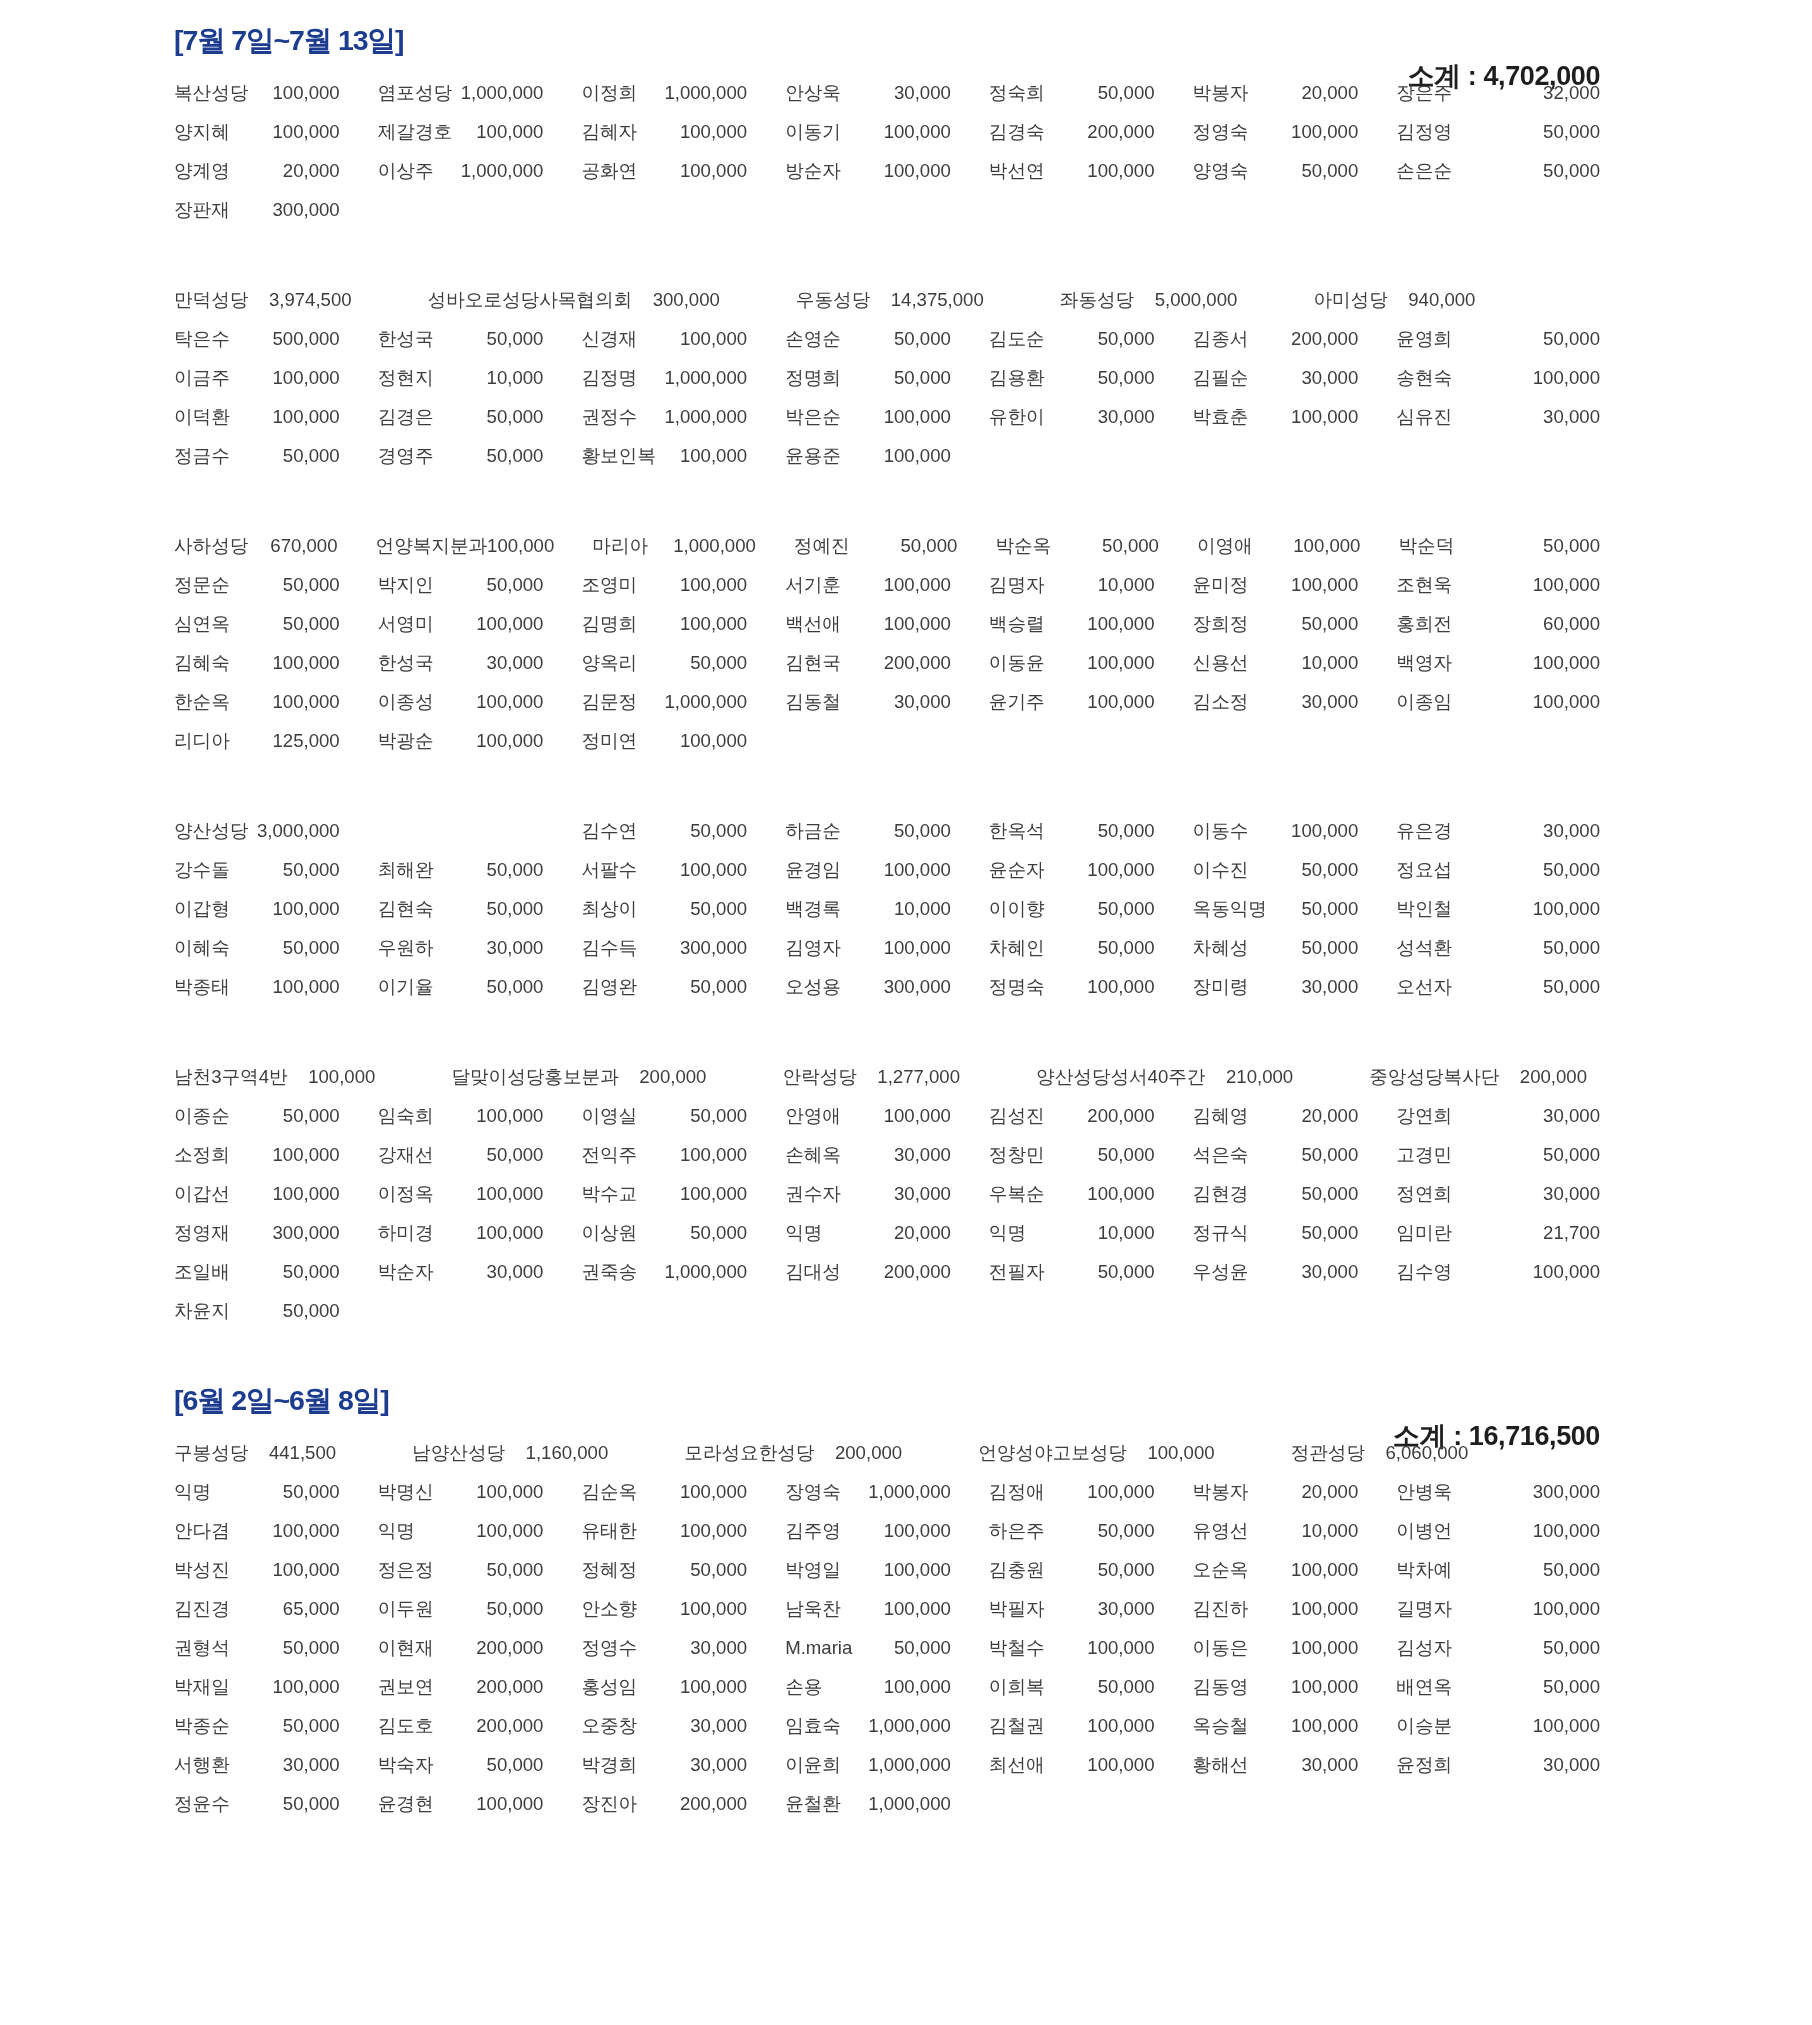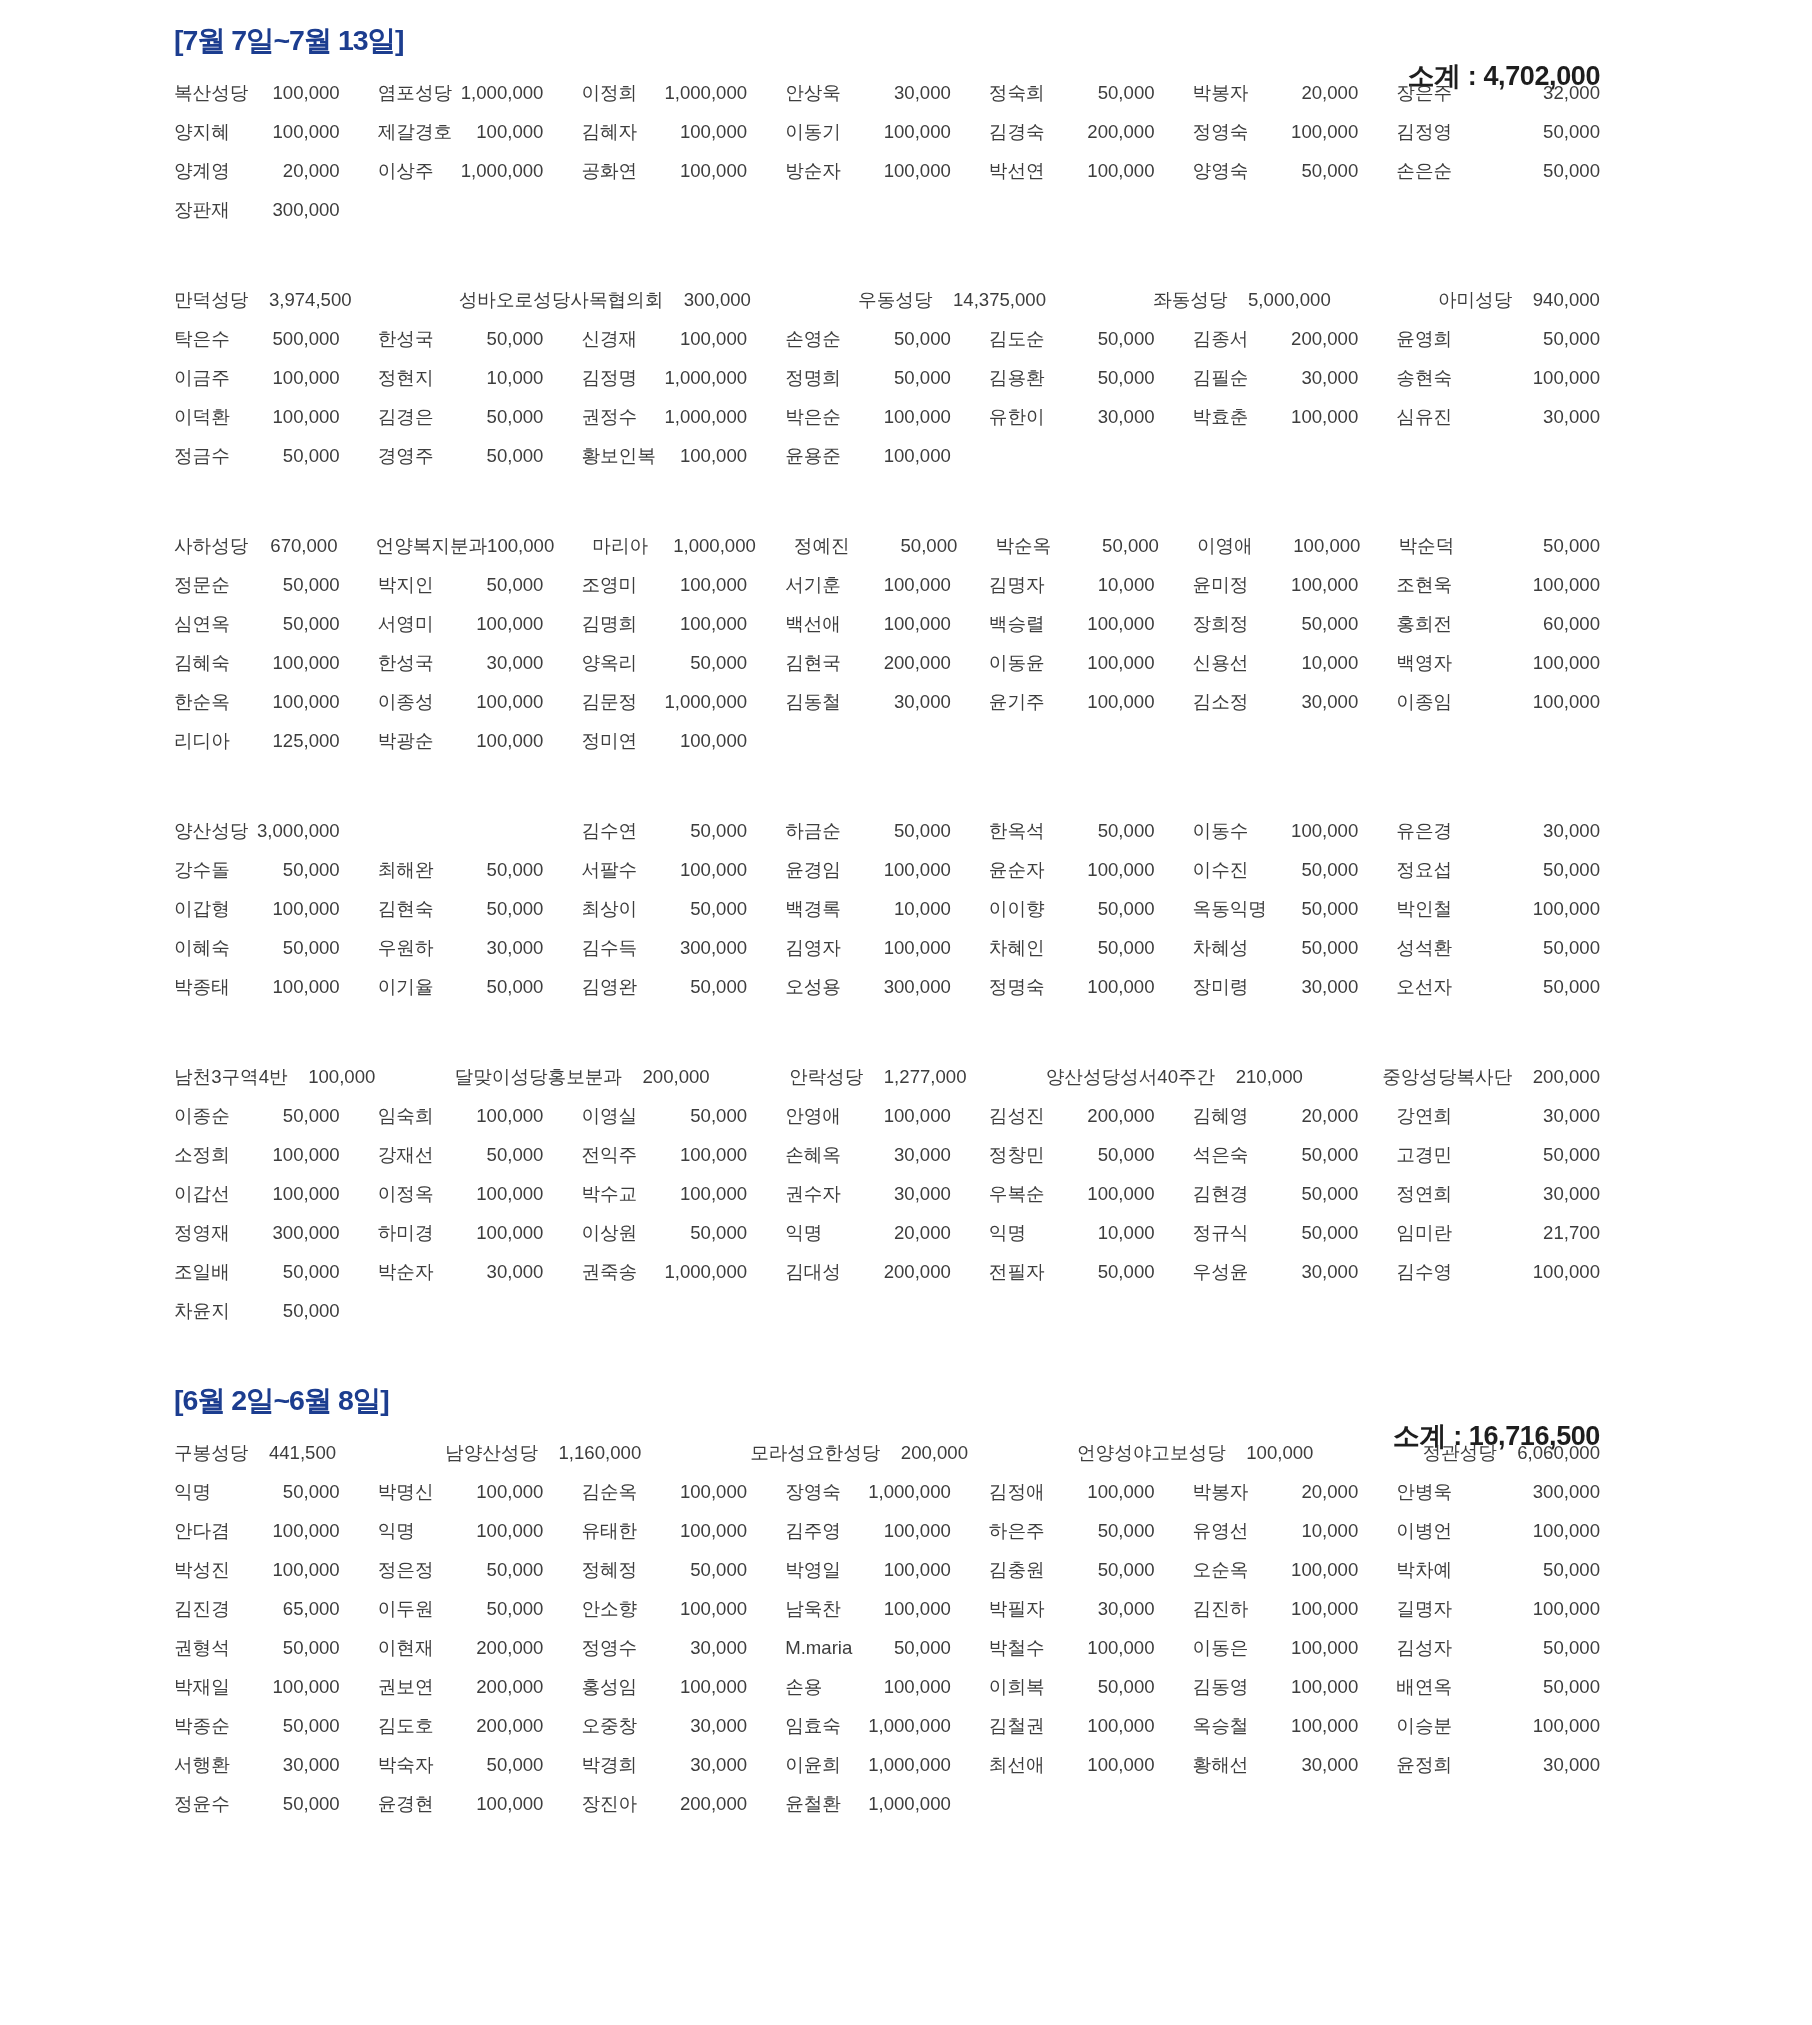--- a/index.html
+++ b/index.html
@@ -59,22 +59,22 @@
     font-size: 18.6px;
     white-space: nowrap;
   }
   .row .cell:nth-child(7) {
     padding-right: 0;
   }
   .n { text-align: left; }
   .a { text-align: right; font-variant-numeric: tabular-nums; }
   .row.wide {
     display: flex;
-    justify-content: space-between;
-    gap: 28px;
+    justify-content: flex-start;
+    gap: 76px;
   }
   .row.wide .cell {
     flex: none;
     gap: 20.5px;
     padding-right: 0;
   }
 </style>
 </head>
 <body>
 

